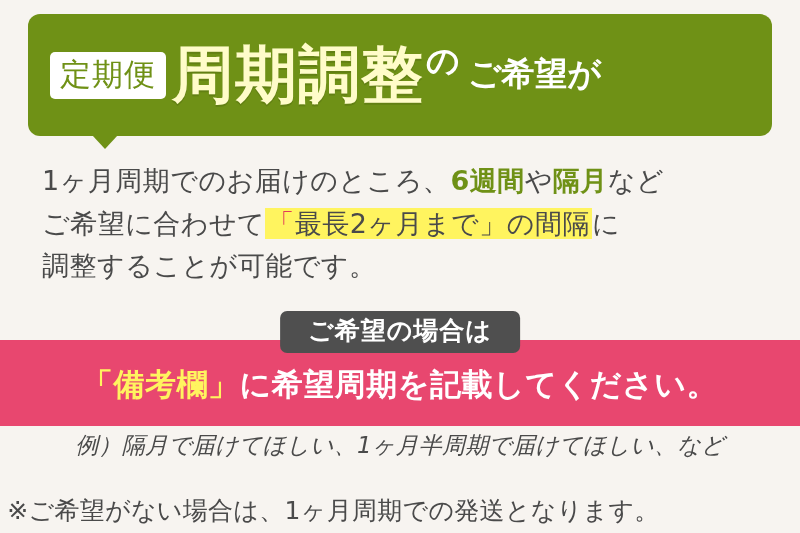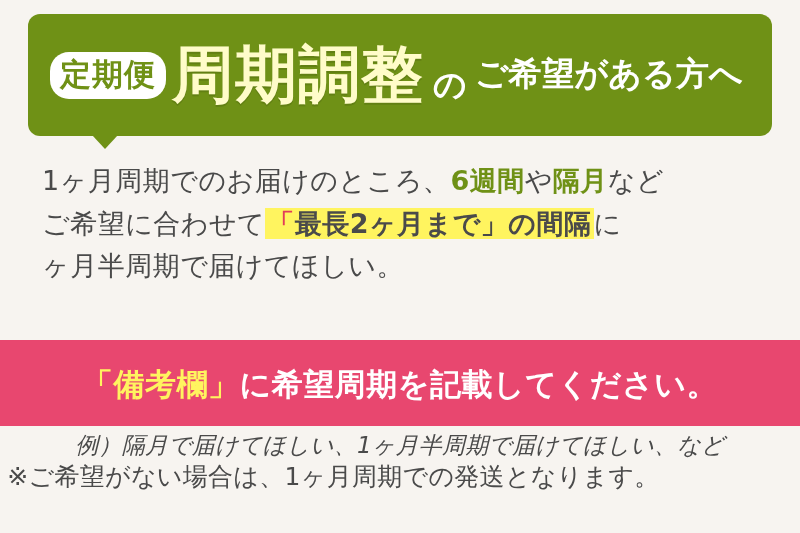--- a/index.html
+++ b/index.html
@@ -35,32 +35,32 @@
     left: 64px;
     bottom: -13px;
     width: 0; height: 0;
     border-left: 13px solid transparent;
     border-right: 13px solid transparent;
     border-top: 14px solid #6f9116;
   }
   .tag {
     background: #ffffff;
     color: #6f9116;
-    font-weight: bold;
+    font-weight: normal;
     font-size: 31px;
     letter-spacing: 1px;
-    border-radius: 19px;
+    border-radius: 5px;
     padding: 7px 10px 9px 10px;
     line-height: 1;
     white-space: nowrap;
   }
   .banner-main {
     display: flex;
-    align-items: flex-end;
-    gap: 9px;
+    align-items: flex-start;
+    gap: 2px;
   }
   .banner-main .big {
     font-size: 62px;
     font-weight: bold;
     color: #fffcc9;
     line-height: 1;
     letter-spacing: 1px;
     text-shadow: 0 2px 0 rgba(60,80,10,0.25);
   }
   .banner-main .no {
@@ -95,21 +95,21 @@
     letter-spacing: 0.5px;
   }
   .body-text .line { white-space: nowrap; }
   .hl-green {
     color: #6f9116;
     font-weight: bold;
   }
   .hl-yellow {
     background: #fff45f;
     color: #4a4a4a;
-    font-weight: bold;
+    font-weight: normal;
     padding: 0 2px;
   }
   .hl-yellow .red { color: #e23b5a; }
 
   
   .pink {
     position: absolute;
     left: 0; top: 340px;
     width: 800px; height: 86px;
     background: #e8476f;
@@ -151,21 +151,21 @@
     text-align: center;
     font-size: 23px;
     color: #4a4a4a;
     letter-spacing: 0.2px;
     white-space: nowrap;
     font-style: italic;
   }
   
   .note {
     position: absolute;
-    left: 0; top: 460px;
+    left: 0; top: 494px;
     width: 667px;
     text-align: center;
     font-size: 25px;
     color: #4a4a4a;
     letter-spacing: 0.3px;
     white-space: nowrap;
   }
 </style>
 </head>
 <body>
@@ -174,36 +174,36 @@
 
   <div class="banner-wrap">
     <div class="banner">
       <div class="tag">定期便</div>
       <div class="banner-main">
         <span class="big">周期調整</span>
         <span class="no">の</span>
       </div>
       <div class="banner-sub">
         <span>ご希望が</span>
-        <span>ある方へ</span>
       </div>
     </div>
     <div class="banner-tail"></div>
   </div>
 
   <div class="body-text">
     <div class="line">
       <span>1ヶ月周期でのお届けのところ、</span><span class="hl-green">6週間</span><span>や</span><span class="hl-green">隔月</span><span>など</span>
     </div>
     <div class="line">
       <span>ご希望に合わせて</span><span class="hl-yellow"><span class="red">「</span><span>最長2ヶ月まで</span><span>」の間隔</span></span><span>に</span>
     </div>
-    <div class="line">ヶ月半周期で届けてほしい。</div>
+    <div class="line">調整することが可能です。</div>
   </div>
 
+  <div class="pill">ご希望の場合は</div>
 
   <div class="pink"></div>
   <div class="pink-text">
     <span class="yellowq">「</span><span class="yellowq">備考欄</span><span class="yellowq">」</span><span>に希望周期を記載してください。</span>
   </div>
 
   <div class="example">例）隔月で届けてほしい、1ヶ月半周期で届けてほしい、など</div>
 
   <div class="note">※ご希望がない場合は、1ヶ月周期での発送となります。</div>
 

